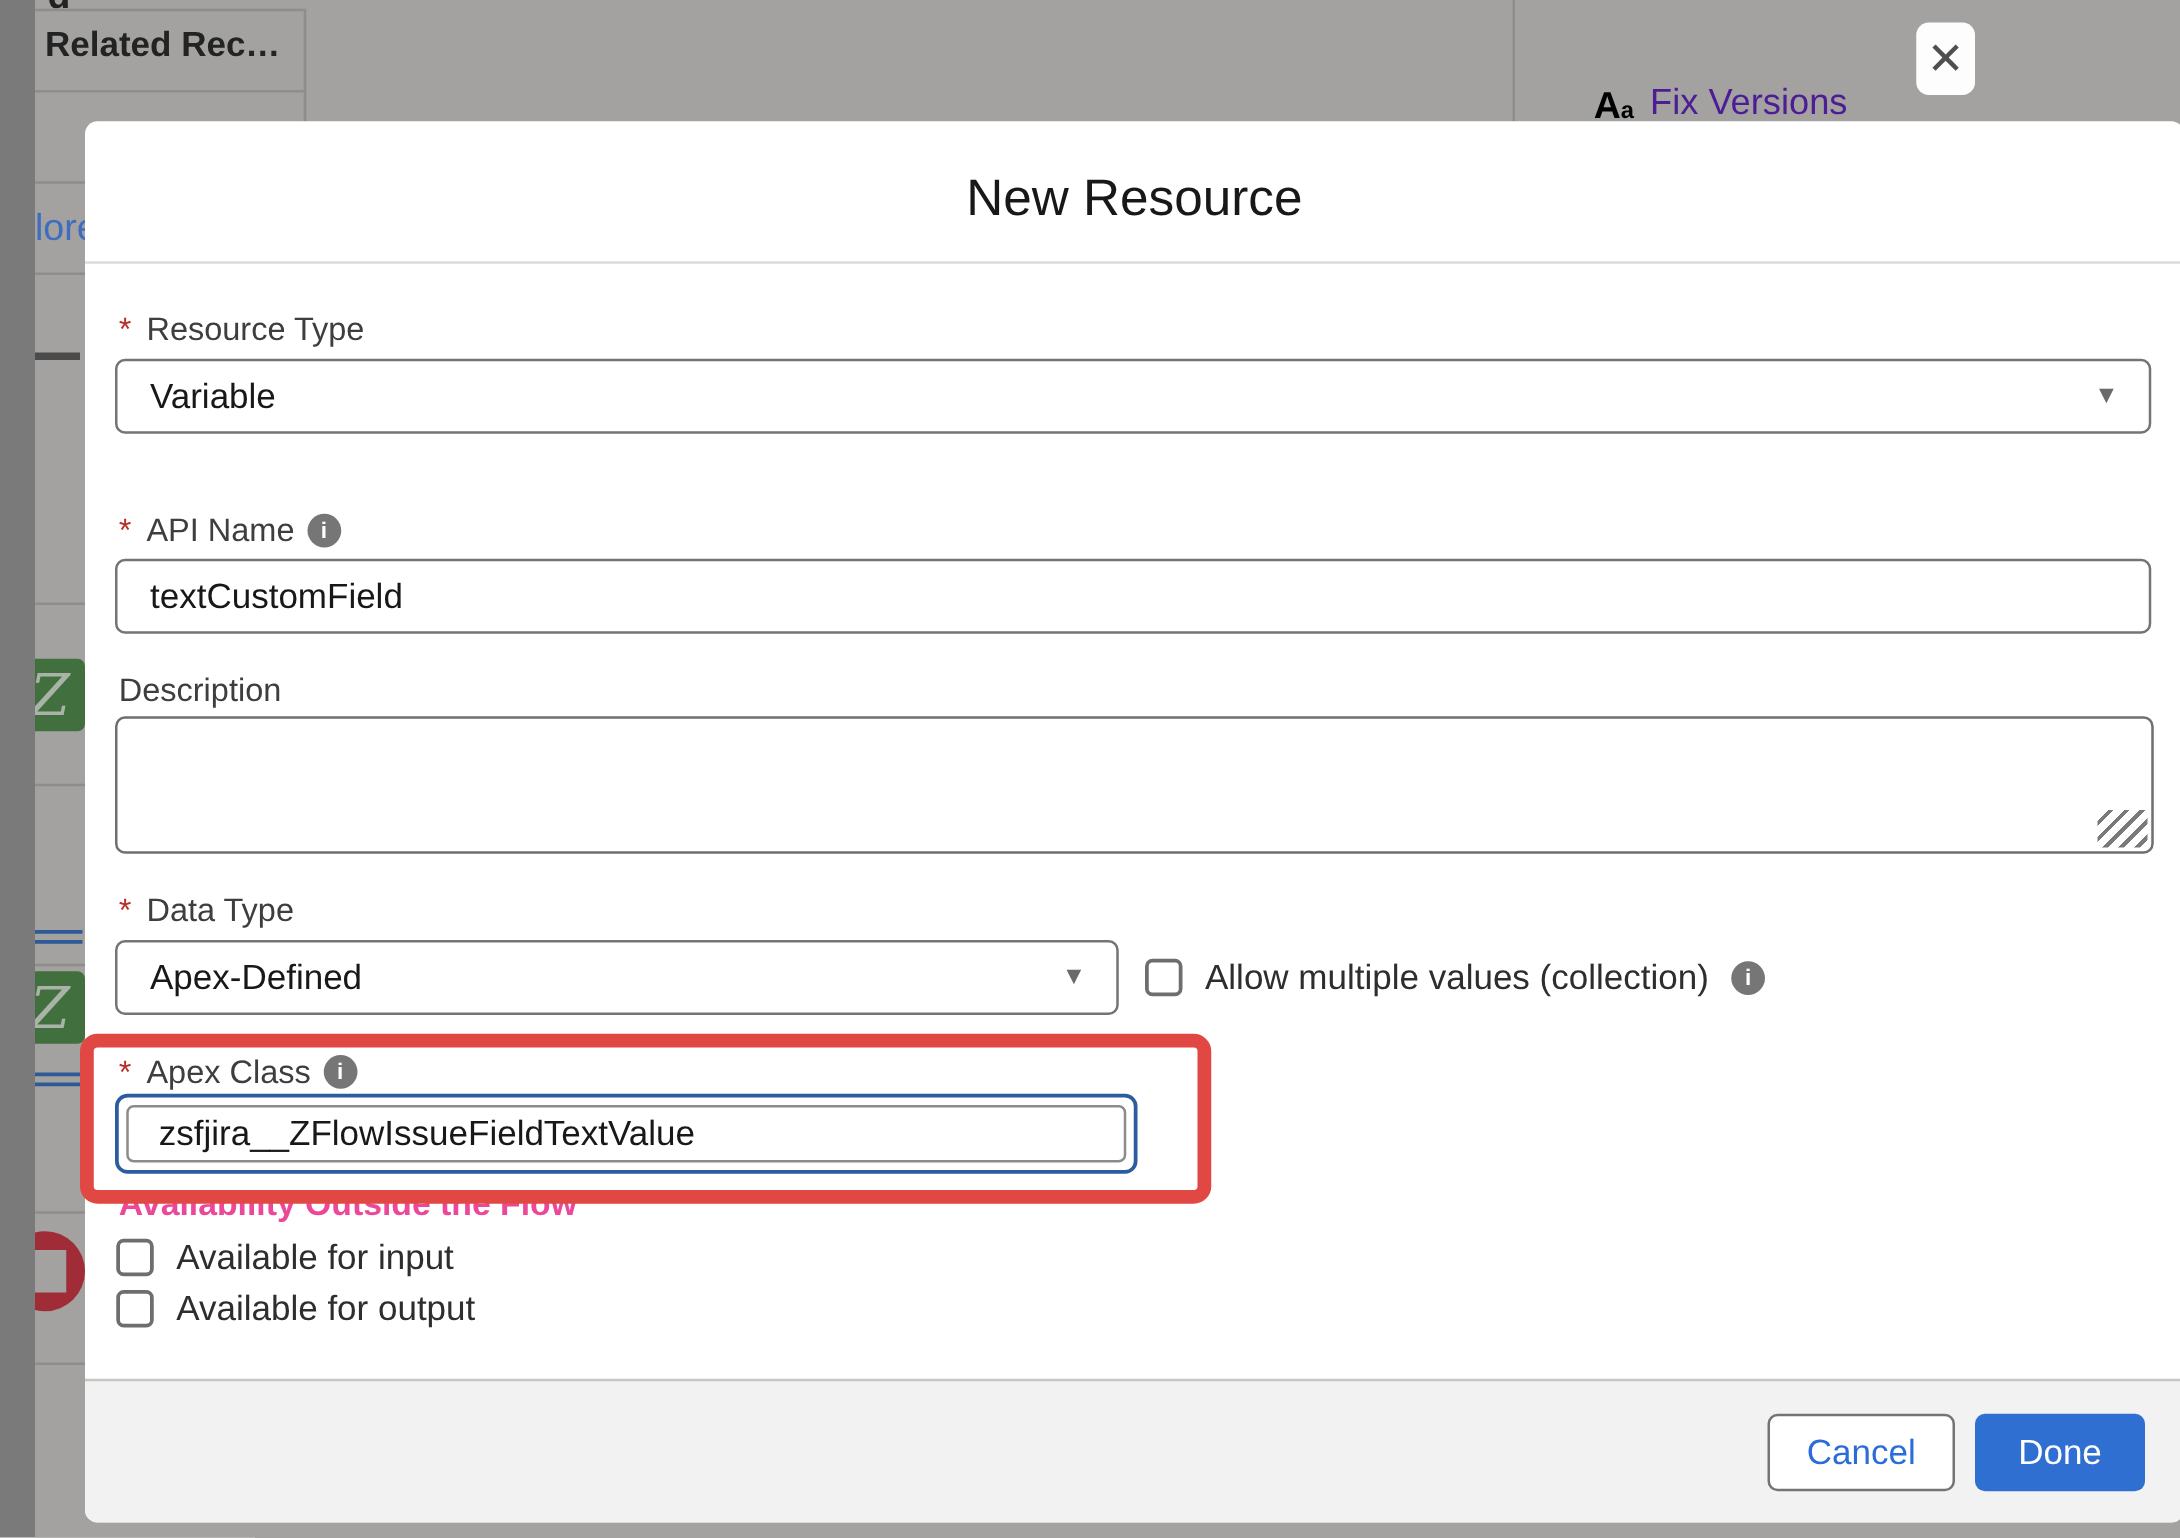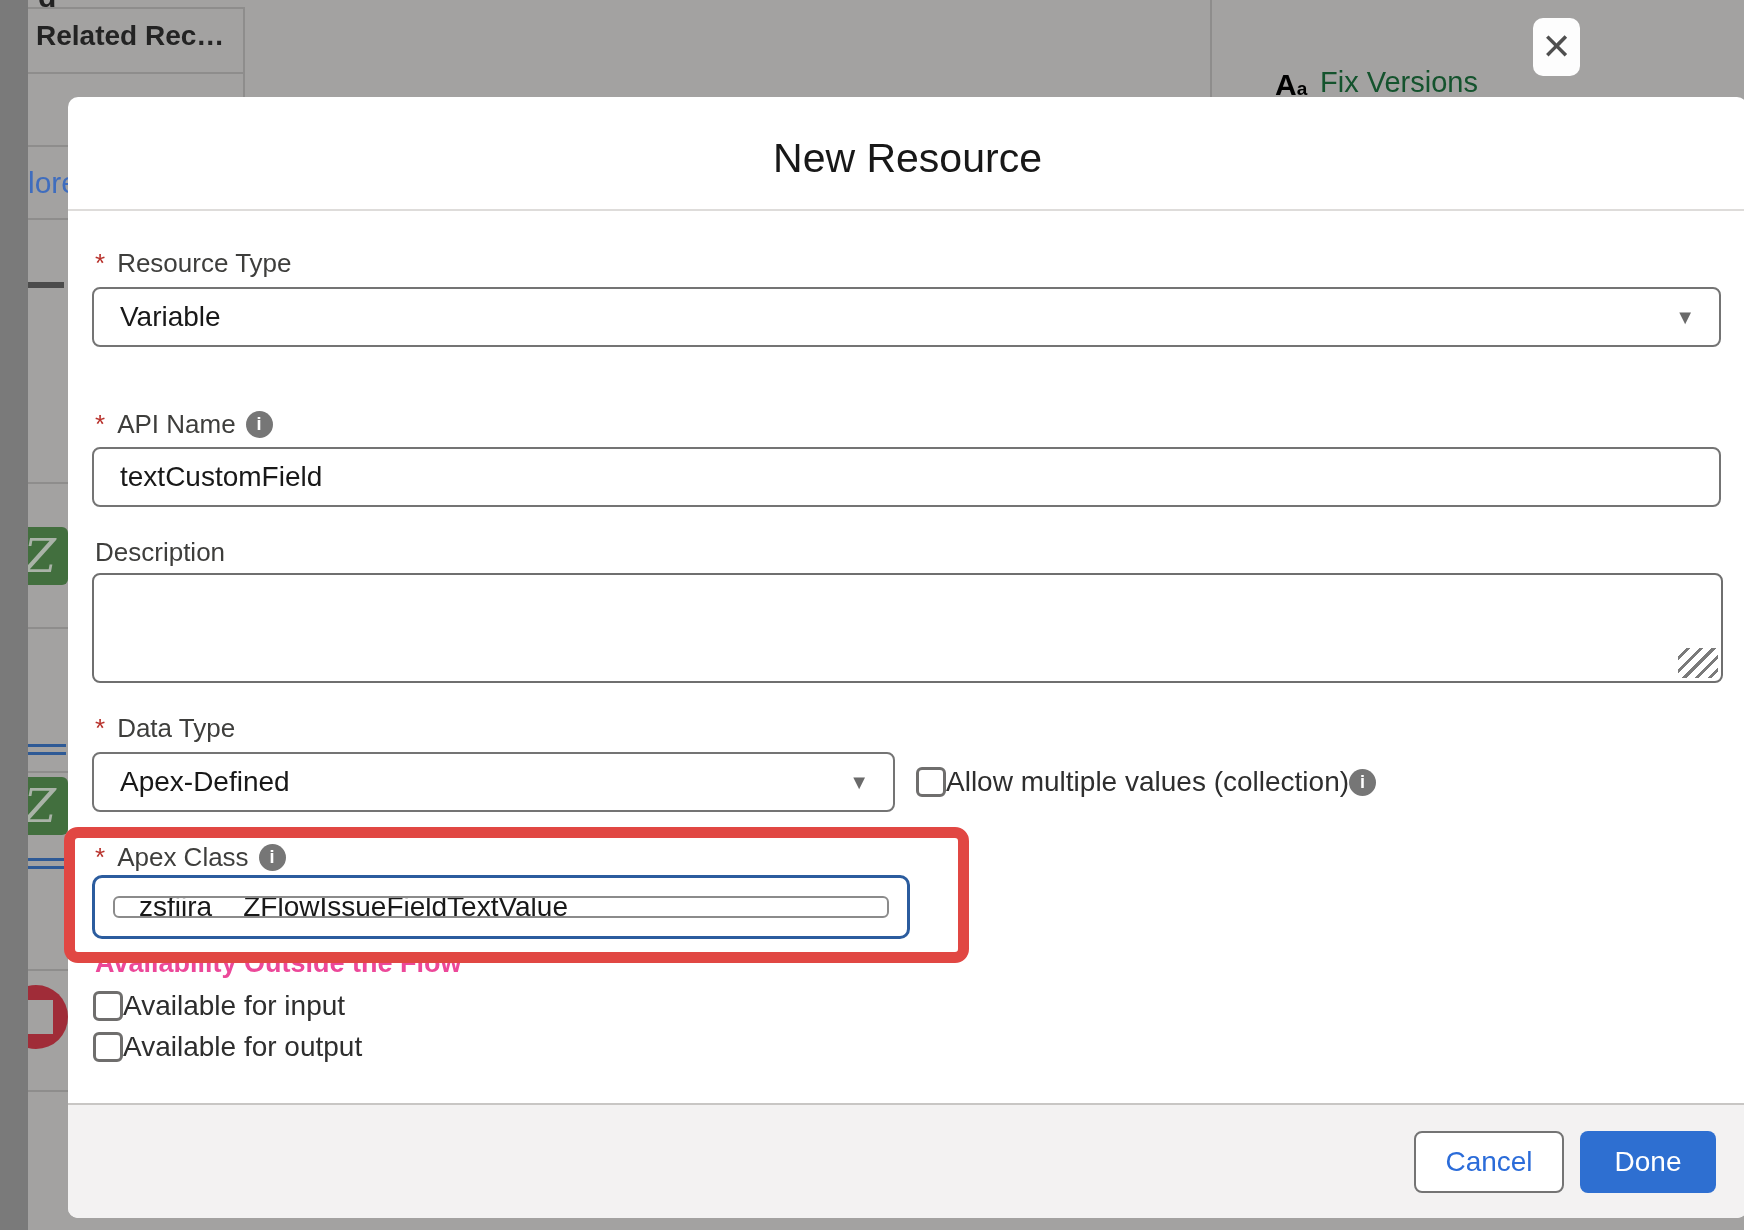--- a/index.html
+++ b/index.html
@@ -10,21 +10,21 @@
     font-family: "Liberation Sans", sans-serif; color: #181818; margin-left: 28px;
   }
   
   .backdrop { position: absolute; inset: 0; overflow: hidden; }
   .bd-line { position: absolute; height: 2px; background: #8e8d8c; }
   .bd-vline { position: absolute; width: 2px; background: #8e8d8c; }
   .bd-darkline { position: absolute; height: 6px; background: #4b4b4b; }
   .bd-tabfrag { position: absolute; left: 10px; top: -20px; font-size: 30px; font-weight: bold; color: #222; }
   .bd-reltab { position: absolute; left: 8px; top: 20px; font-size: 28px; font-weight: bold; color: #232323; white-space: nowrap; }
   .bd-more { position: absolute; left: 0; top: 166px; font-size: 30px; color: #3f6dbe; }
-  .bd-fix { position: absolute; left: 1292px; top: 66px; font-size: 29px; color: #14532d; white-space: nowrap; }
+  .bd-fix { position: absolute; left: 1292px; top: 66px; font-size: 29px; color: #4c1d95; white-space: nowrap; }
   .bd-aa { position: absolute; left: 1247px; top: 68px; color: #000000; font-weight: bold; }
   .bd-aa .big { font-size: 30px; }
   .bd-aa .small { font-size: 19px; }
   .close-btn {
     position: absolute; left: 1505px; top: 18px; width: 47px; height: 58px;
     background: #fdfdfd; border-radius: 10px;
     display: flex; align-items: center; justify-content: center;
     font-size: 36px; color: #4f4f4f; cursor: pointer;
   }
   .zlogo {
@@ -69,22 +69,22 @@
   }
   .textarea {
     position: absolute; border: 2px solid #6f6f6f; border-radius: 8px; background: #fff;
     font-size: 28px; color: #181818; padding: 10px 14px;
   }
   .resize-handle {
     position: absolute; width: 40px; height: 30px;
     background: repeating-linear-gradient(135deg, transparent 0 6px, #7a7a7a 6px 9px);
   }
   .cb { width: 30px; height: 30px; border: 3px solid #6f6e6d; border-radius: 6px; background: #fff; flex: none; cursor: pointer; }
-  .cb-row { position: absolute; display: flex; align-items: center; font-size: 28px; color: #2e2e2e; justify-content: center; }
-  .apex-outer { position: absolute; border: 3px solid #2b5c9e; border-radius: 10px; background: #fff; padding: 18px; }
+  .cb-row { position: absolute; display: flex; align-items: center; gap: 18px; font-size: 28px; color: #2e2e2e; justify-content: center; }
+  .apex-outer { position: absolute; border: 3px solid #2b5c9e; border-radius: 10px; background: #fff; padding: 6px; }
   .apex-inner {
     width: 100%; height: 100%; border: 2px solid #8b8b8b; border-radius: 6px;
     display: flex; align-items: center; font-size: 28px; color: #181818; padding-left: 24px;
     white-space: nowrap; overflow: hidden;
   }
   .avail-head { position: absolute; font-size: 27px; font-weight: bold; color: #ec4899; white-space: nowrap; }
   .footer {
     position: absolute; left: 0; right: 0; top: 1006px; bottom: 0;
     background: #f3f2f2; border-top: 2px solid #c8c6c4;
     display: flex; align-items: center; justify-content: flex-end; gap: 16px; padding-right: 31px;

